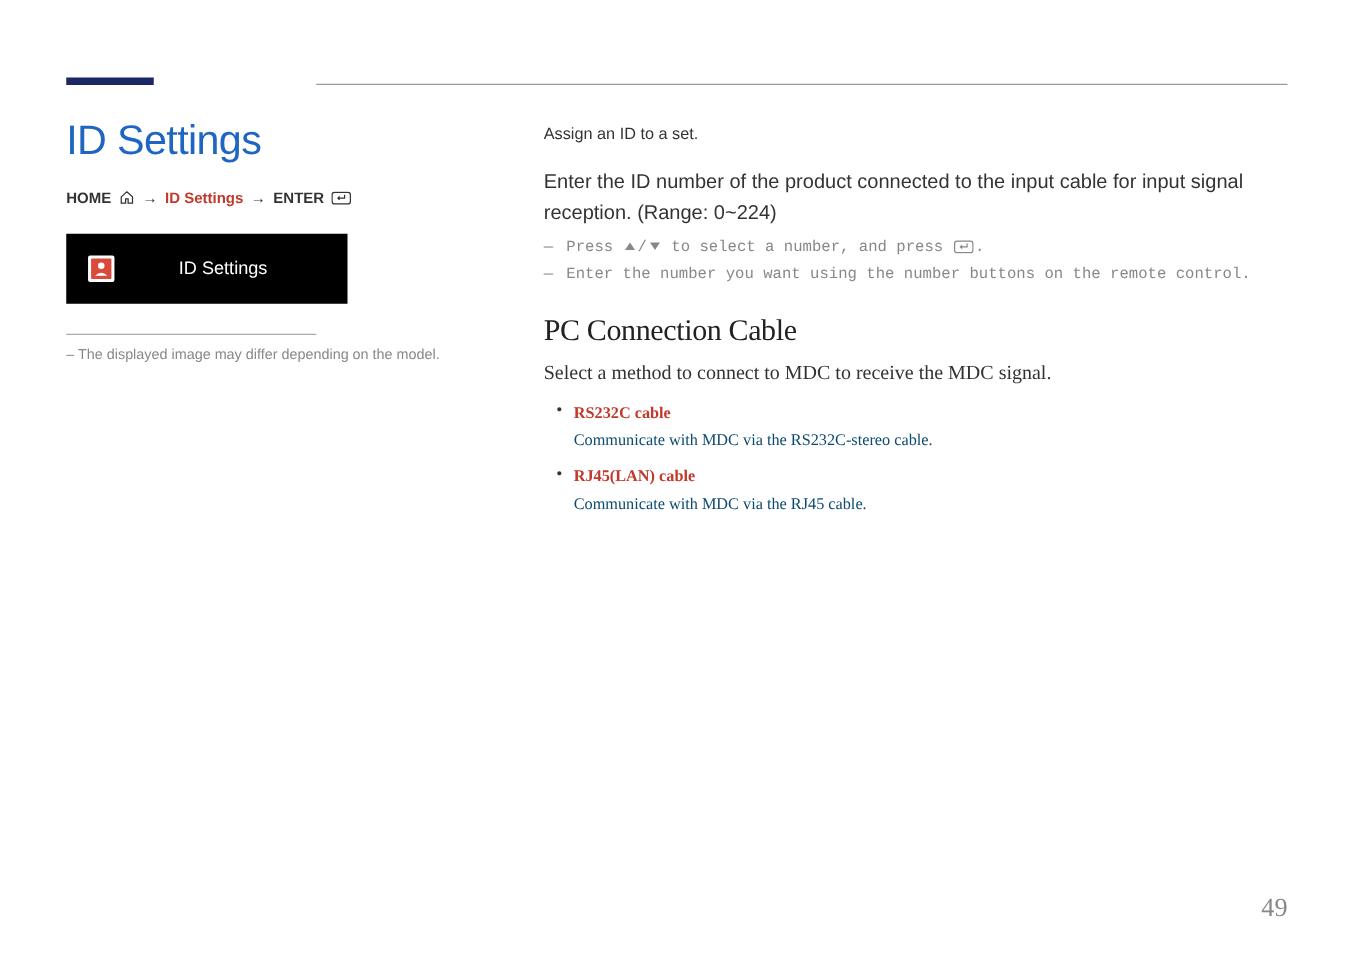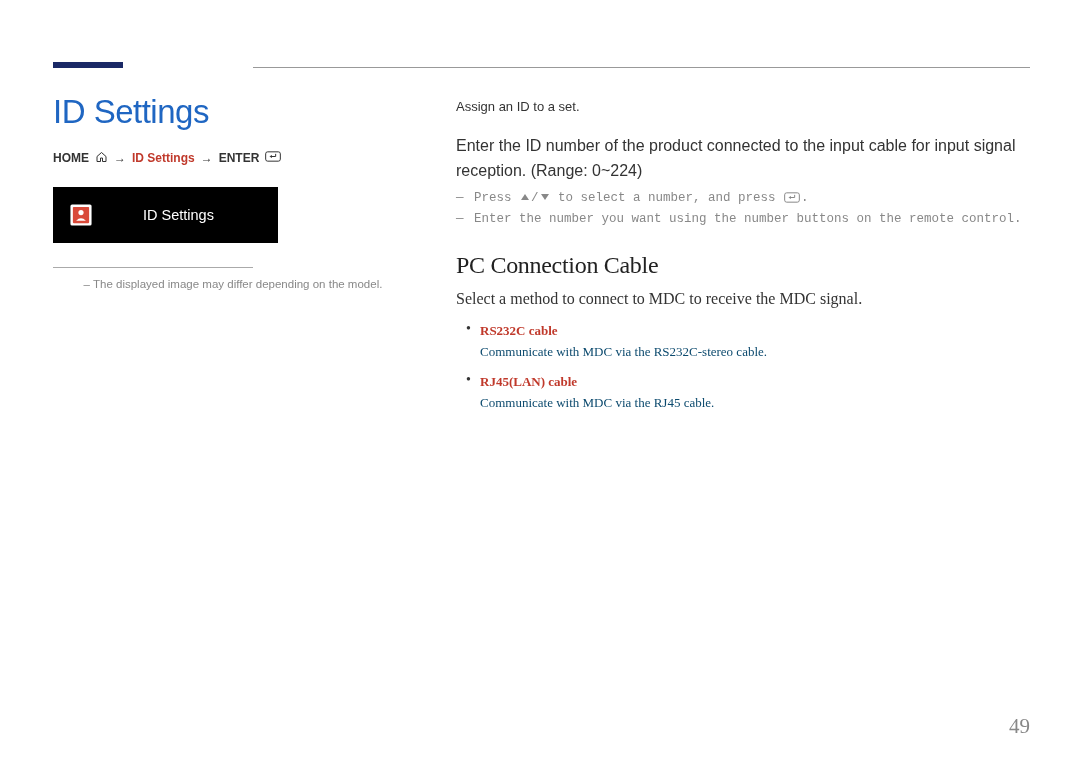--- a/index.html
+++ b/index.html
@@ -46,21 +46,21 @@
       color: #1f66c2;
       letter-spacing: -0.5px;
       margin-bottom: 20px;
     }
     .breadcrumb {
       font-size: 12px;
       font-weight: bold;
       color: #333;
       margin-bottom: 22px;
       display: flex;
-      align-items: flex-start;
+      align-items: center;
       gap: 4px;
     }
     .breadcrumb .home-icon {
       display: inline-flex;
       align-items: center;
       margin-left: 2px;
     }
     .breadcrumb .arrow {
       font-weight: normal;
       margin: 0 2px;
@@ -99,29 +99,28 @@
     .menu-divider {
       width: 200px;
       height: 1px;
       background: #aaa;
       margin-top: 24px;
     }
     .footnote-left {
       font-size: 11.5px;
       color: #888;
       margin-top: 10px;
-      text-align: center;
     }
     .footnote-left::before {
       content: "– ";
     }
     .right-col {
       position: absolute;
       top: 99px;
-      left: 456px;
+      left: 435px;
       right: 50px;
     }
     .intro-text {
       font-size: 13px;
       color: #333;
       margin-bottom: 20px;
     }
     .section-title {
       font-size: 24px;
       font-weight: 400;

